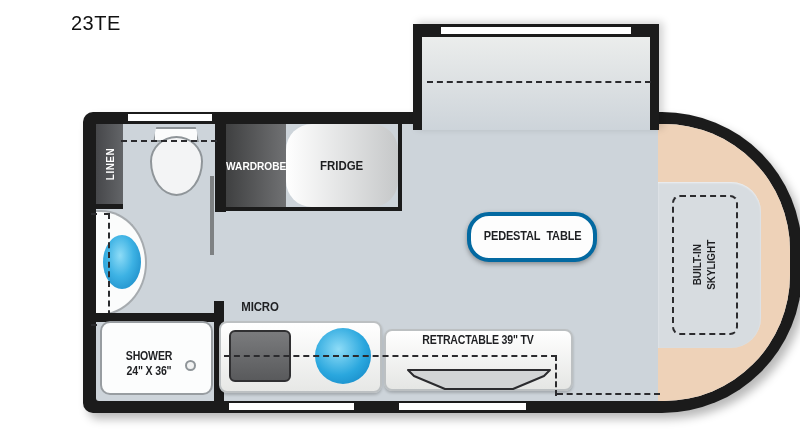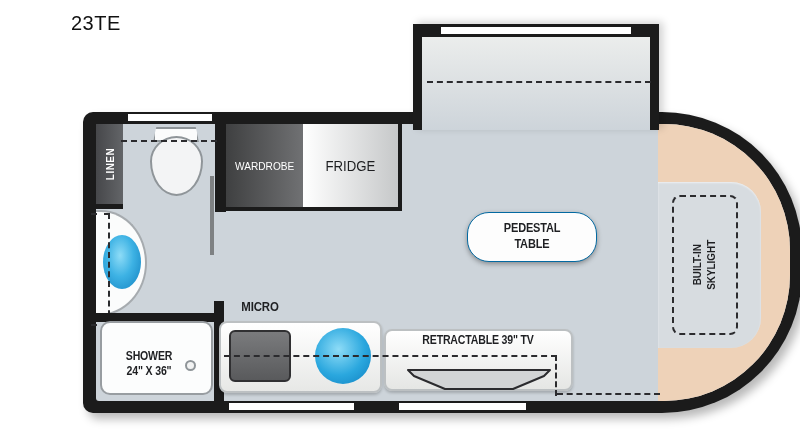--- a/index.html
+++ b/index.html
@@ -46,24 +46,24 @@
   #toilet-tank{left:110px;top:127px;width:46px;height:15px;background:#fbfcfc;border:2px solid #8f9599;
       clip-path:polygon(7% 0,93% 0,100% 100%,0 100%);}
   #toilet-bowl{left:107px;top:136px;width:53px;height:60px;background:#f3f4f5;border:2px solid #8f9599;
       border-radius:50% 50% 50% 50%/42% 42% 58% 58%;}
   #bath-dash{left:78px;top:140px;width:96px;}
   #pocket-door{left:167px;top:176px;width:4px;height:79px;background:#7e8183;}
 
   
   #ward-unit{left:183px;top:124px;width:176px;height:87px;display:flex;
       border-bottom:4px solid #1b1b1b;border-right:4px solid #1b1b1b;}
-  #wardrobe{width:77px;background:linear-gradient(90deg,#3f4041,#707173);color:#fff;
-      display:flex;align-items:center;justify-content:center;font-size:11.5px;font-weight:normal;}
+  #wardrobe{width:60px;background:linear-gradient(90deg,#3f4041,#707173);color:#fff;
+      display:flex;align-items:center;justify-content:center;font-size:11.5px;font-weight:bold;}
   #fridge{flex:1;background:linear-gradient(90deg,#ffffff,#c6c8c9);color:#1d1e20;
-      display:flex;align-items:center;justify-content:center;font-size:15px;font-weight:normal;}
+      display:flex;align-items:center;justify-content:center;font-size:13px;font-weight:bold;border-radius:26px;}
   #wardrobe span,#fridge span{transform:scaleX(.88);}
 
   
   #vanity{left:53px;top:210px;width:51px;height:106px;background:#fbfcfc;
       border:2px solid #a6abaf;border-left:none;border-radius:0 90% 95% 0/0 50% 50% 0;}
   #vanity-sink{left:60px;top:235px;width:38px;height:54px;border-radius:50%;
       background:radial-gradient(ellipse at 45% 38%,#8edcf7 0%,#3db2e4 45%,#1180bf 100%);}
   #vanity-dash{left:48px;top:213px;width:19px;height:113px;border:2px dashed #2b2b2e;border-left:none;}
 
   
@@ -115,22 +115,22 @@
   #sofa-arm-r{left:197px;top:13px;width:19px;height:99px;border-radius:9px;}
   #sofa-seat{left:14px;top:36px;width:188px;height:74px;border-radius:3px 3px 12px 12px;background:#eac7ab;}
   #sofa-seam{left:107px;top:38px;width:2px;height:70px;background:#cfa883;position:absolute;}
   .belt{position:absolute;top:40px;width:4px;height:38px;background:#d8b38e;border:1px solid #a8815d;}
   .buckle{position:absolute;top:76px;width:8px;height:11px;background:#e3c2a0;border:1px solid #a8815d;}
   #sofa-l1{position:absolute;left:0;top:70px;width:100%;font-size:11.5px;}
   #sofa-l2{position:absolute;left:0;top:84px;width:100%;font-size:11.5px;}
 
   
   #table{left:424px;top:212px;width:130px;height:50px;border-radius:22px;background:#fdfdfd;
-      border:1px solid #0369a1;box-shadow:0 2px 5px rgba(0,0,0,.35);
-      display:flex;flex-direction:column;align-items:center;justify-content:center;}
+      border:4px solid #0369a1;box-shadow:0 2px 5px rgba(0,0,0,.35);
+      display:flex;flex-direction:row;align-items:center;justify-content:center;}
   #table div{font-size:12.5px;}
 </style>
 </head>
 <body>
 
 <div id="stage">
 
   <div class="abs" id="title">23TE</div>
 
   <div class="abs" id="body-shell"></div>

